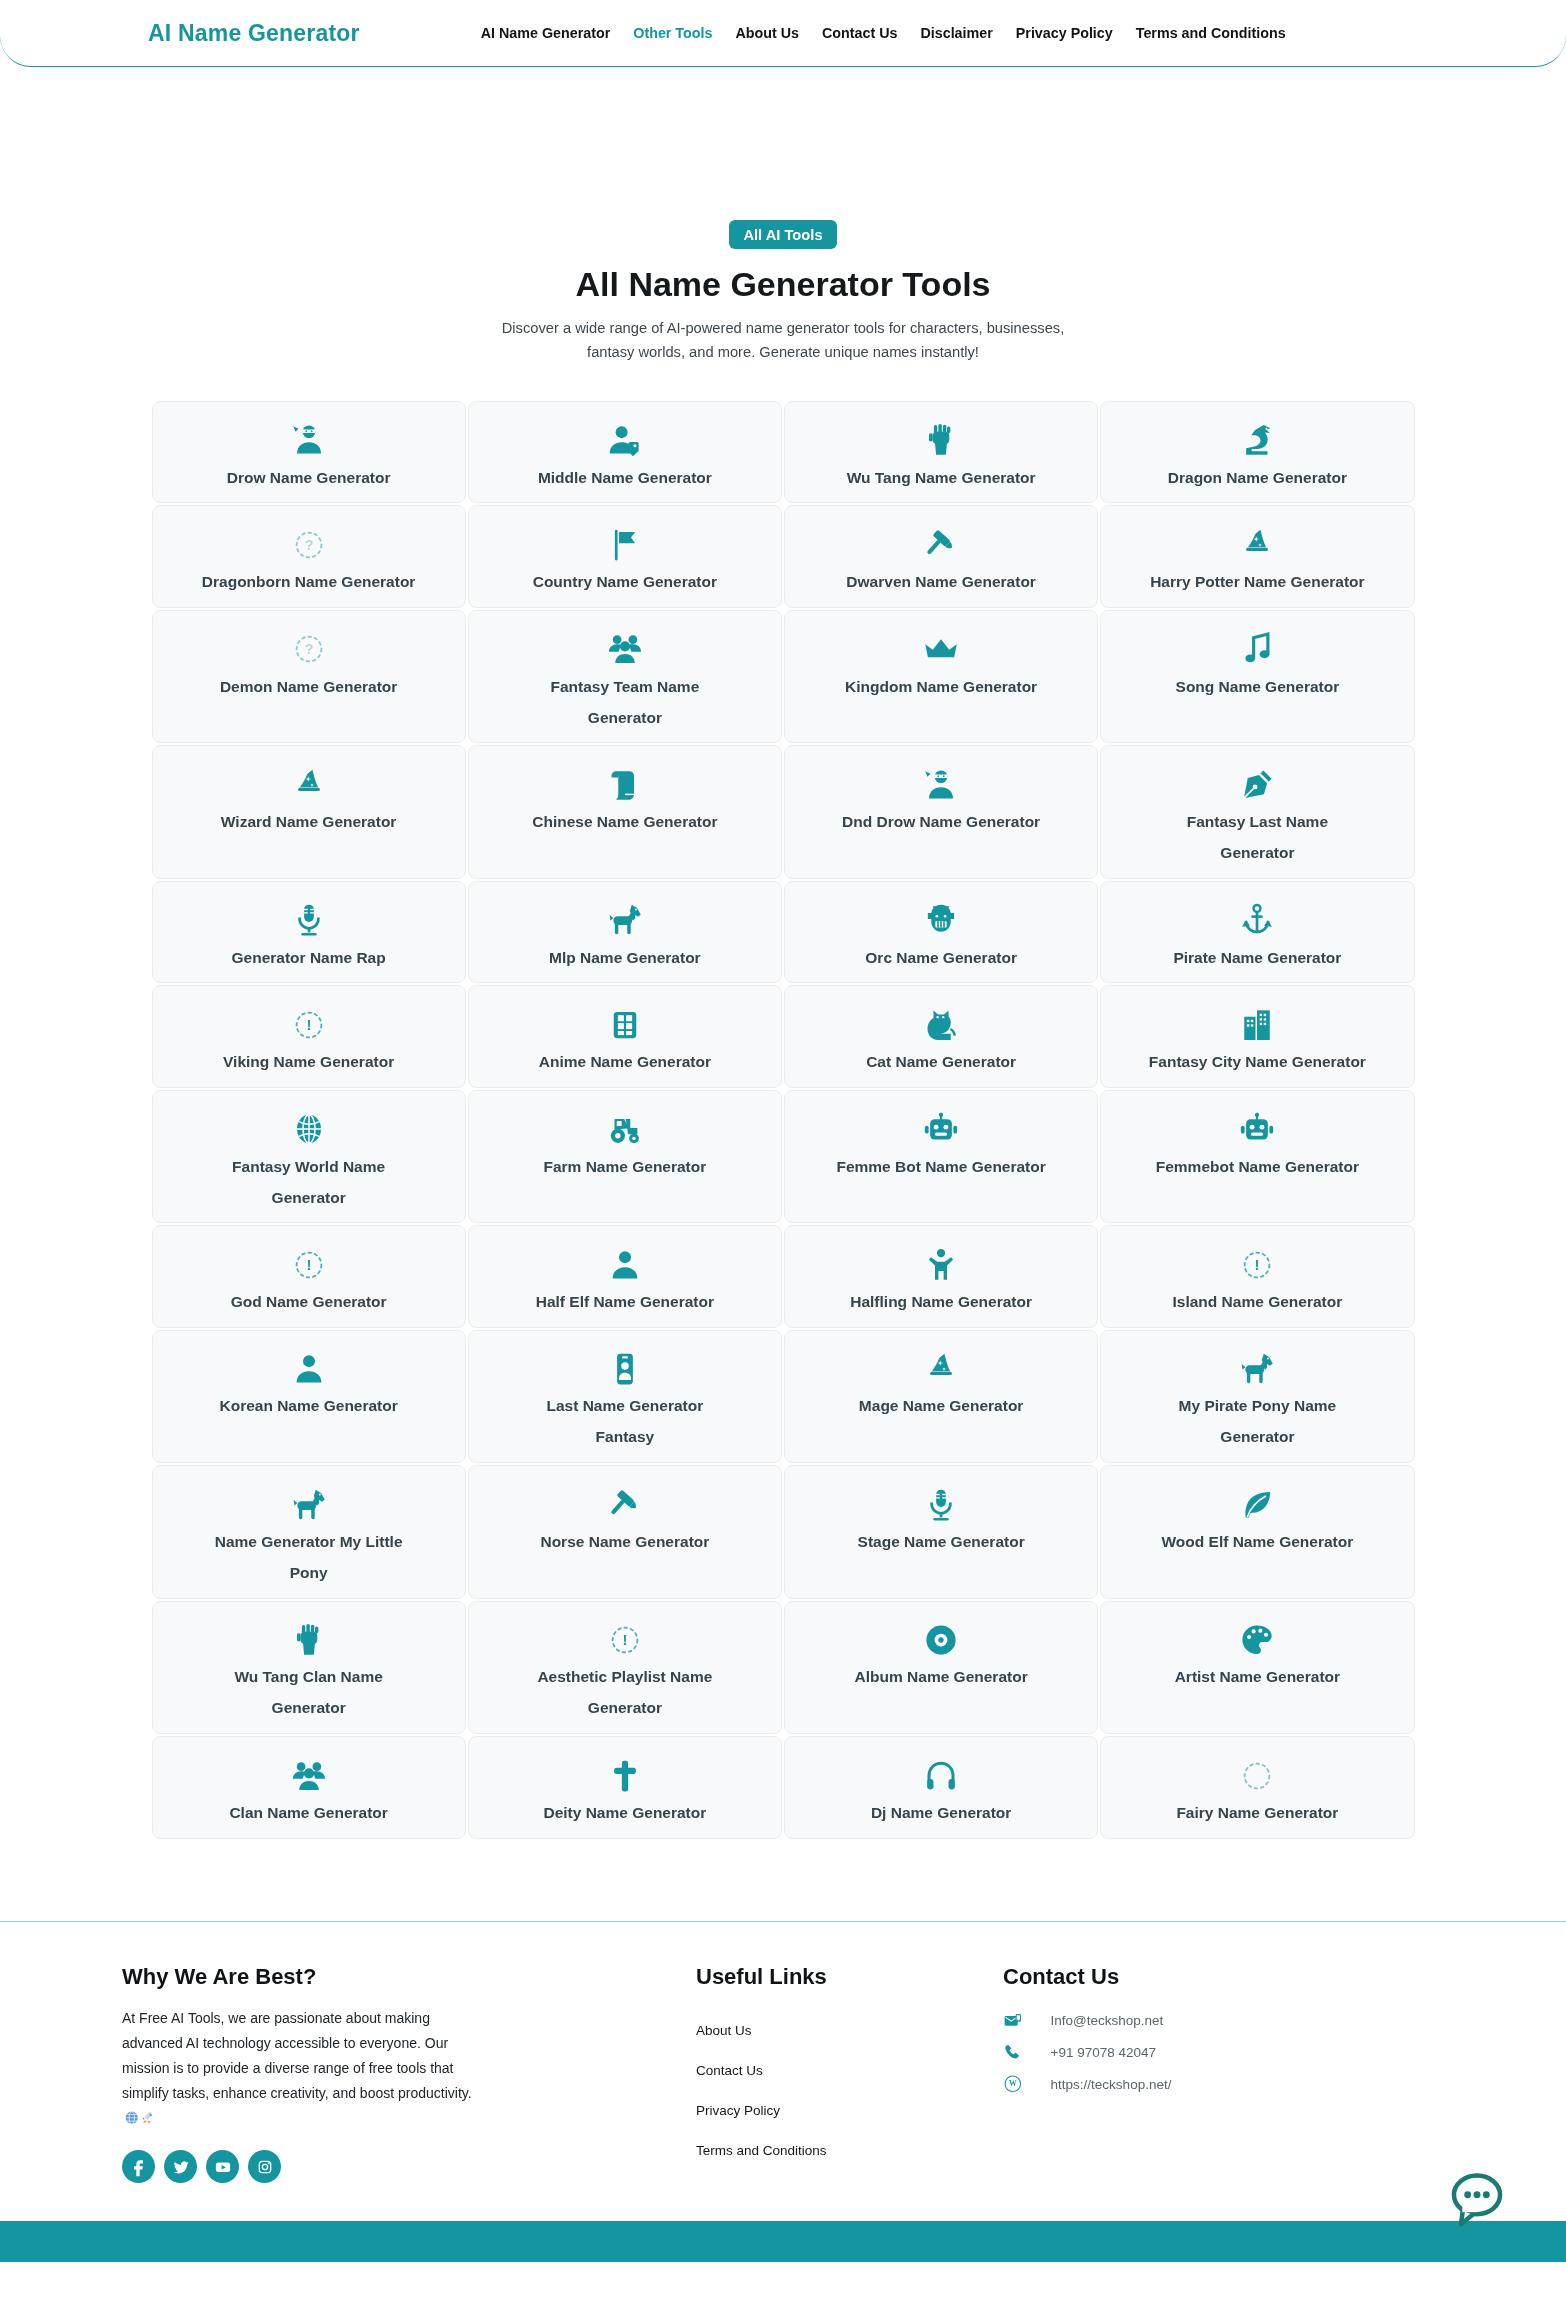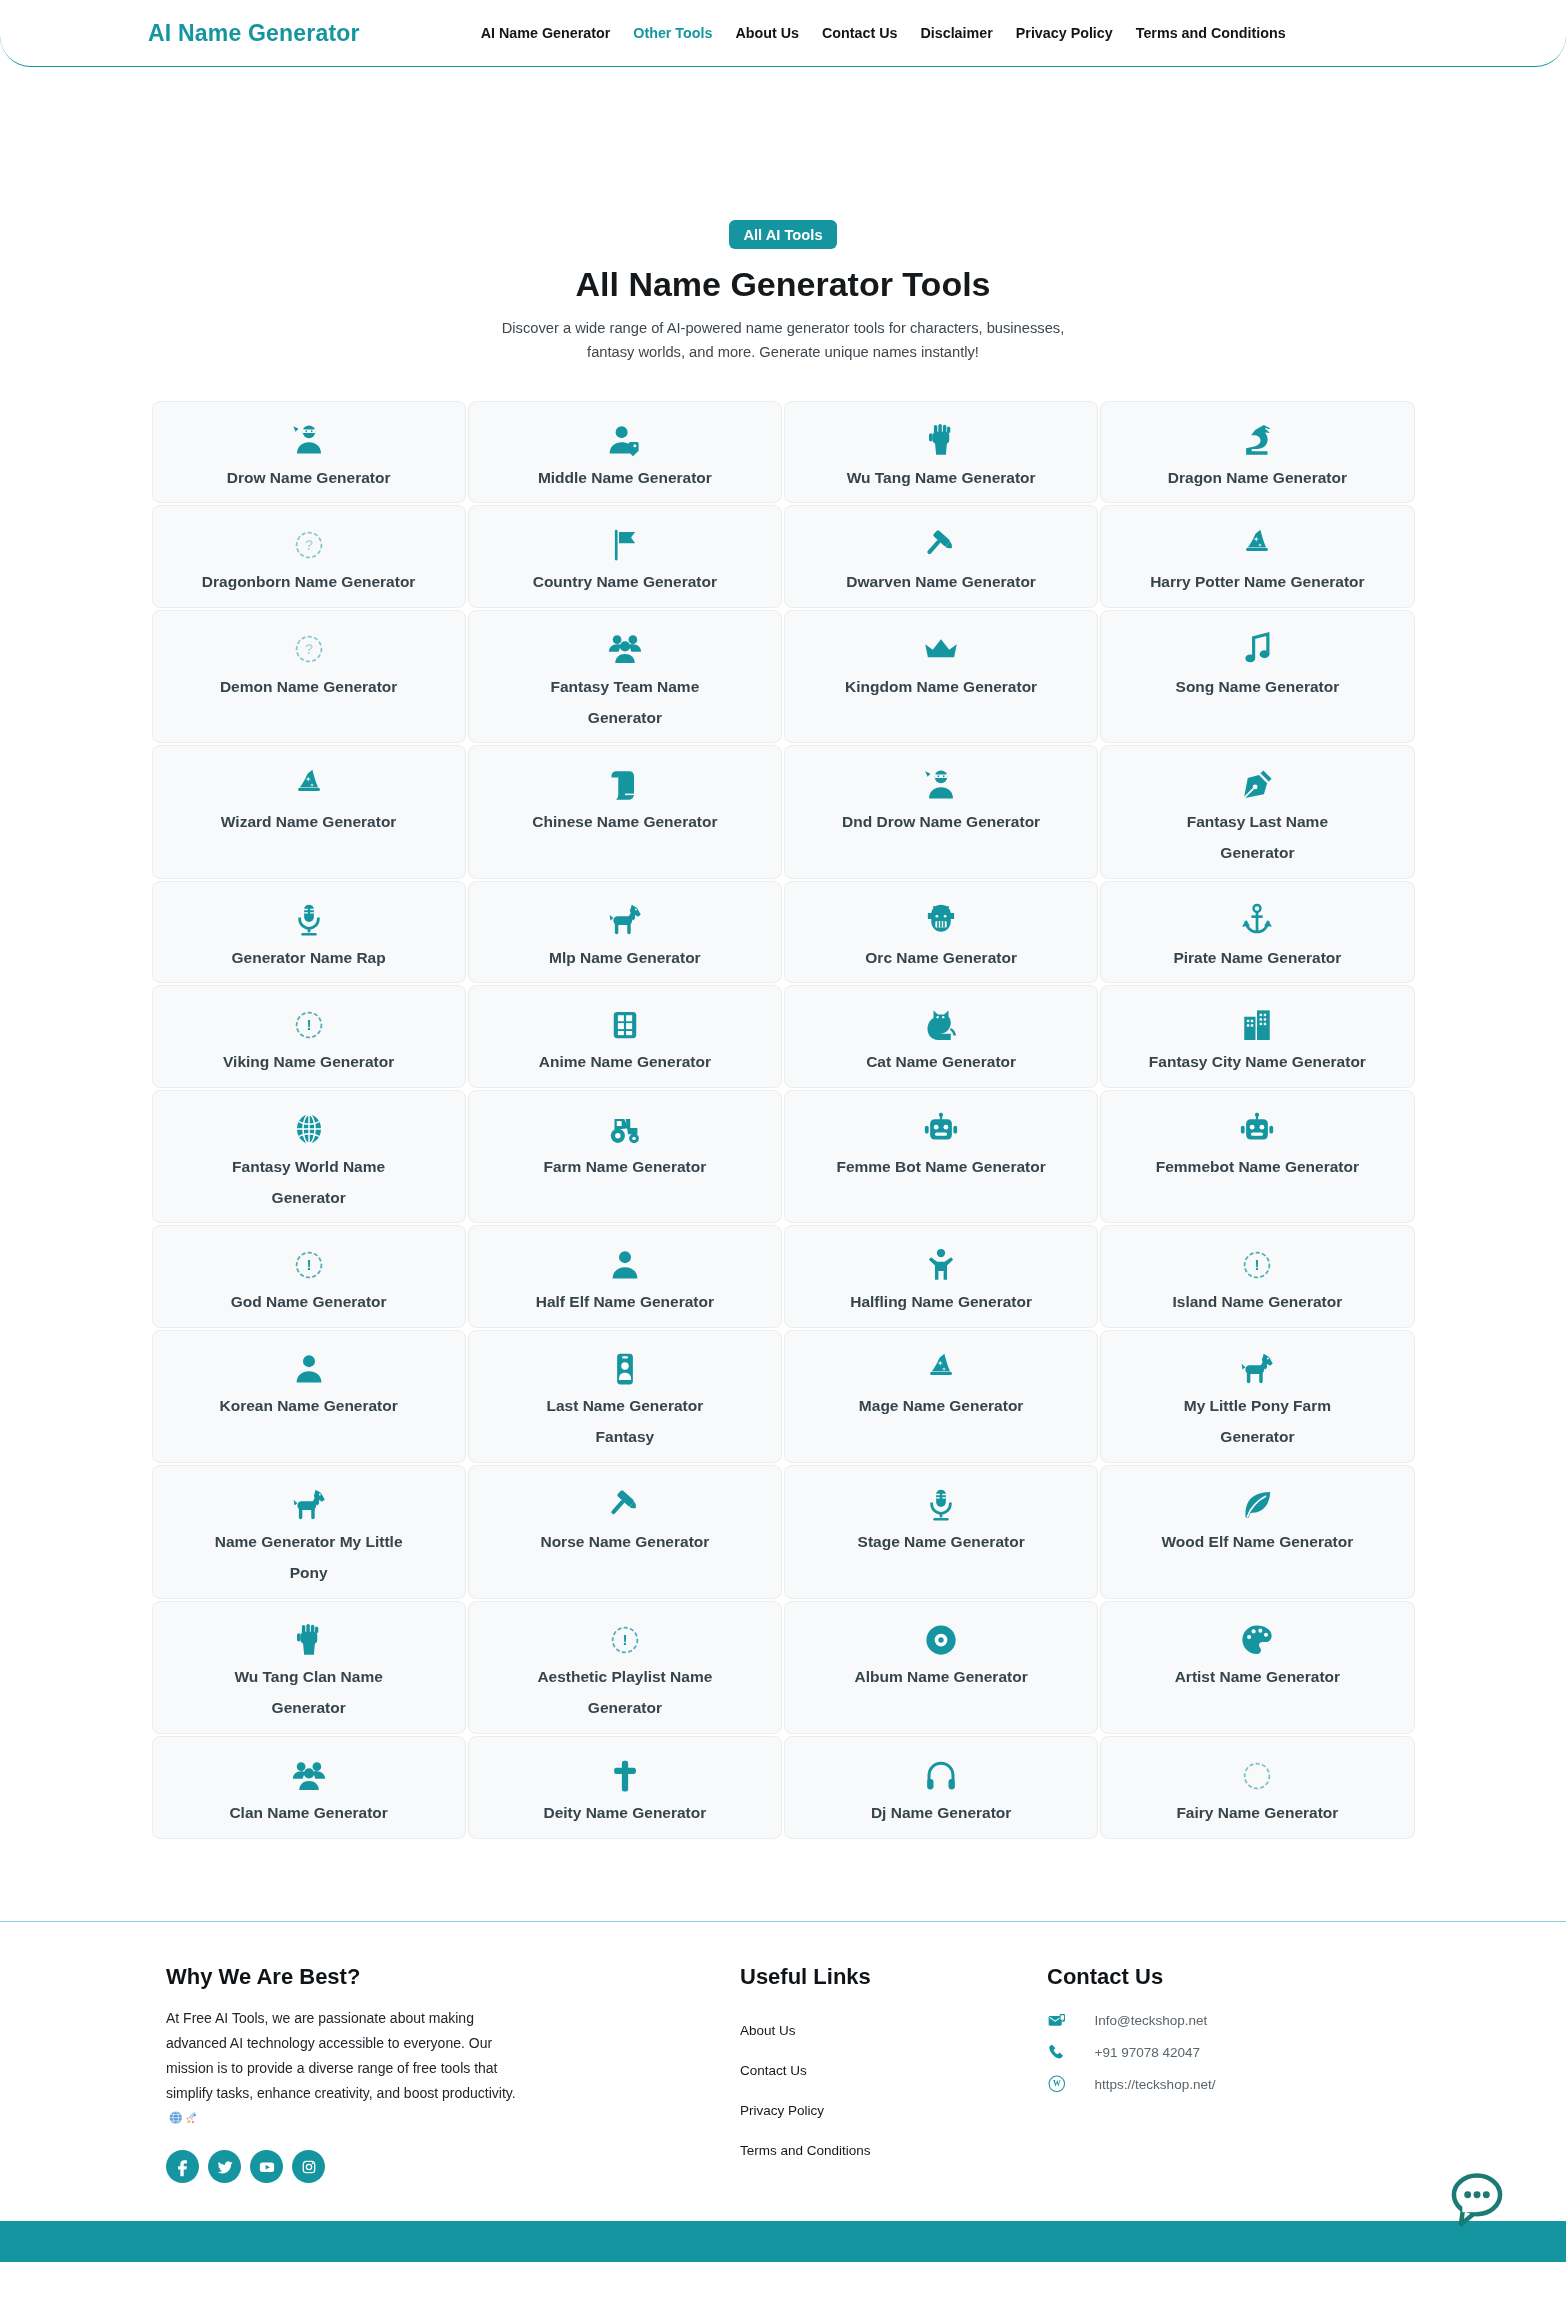--- a/index.html
+++ b/index.html
@@ -22,21 +22,21 @@
 
   
   .grid { width:1263px; margin:36px auto 0; display:grid; grid-template-columns:repeat(4,1fr); gap:2px; }
   .card { background:#f8f9fa; border:0.8px solid #ececec; border-radius:8.2px; text-align:center; padding:20.4px 14.7px 9.8px; display:block; }
   .card-icon { display:block; height:36px; }
   .card-icon svg { width:36px; height:36px; color:#15959f; }
   .card-label { display:block; margin:3.3px auto 0; font-size:15.5px; font-weight:600; color:#37444c; line-height:2; max-width:219px; }
 
   
   .divider { border:none; border-top:0.8px solid #8fd0d6; margin:82px 0 0; }
-  .footer { display:flex; padding:42px 112px 38px; }
+  .footer { display:flex; padding:42px 68px 38px; }
   .f-about { width:424px; margin-left:54px; }
   .f-heading { font-size:22px; font-weight:bold; color:#101417; margin:0 0 16.3px; }
   .f-about p { font-size:14px; line-height:1.78; color:#20262b; margin:0 0 19.6px; width:363px; }
   .inline-emoji svg { width:15.5px; height:15.5px; vertical-align:-2.4px; margin-left:1.6px; }
   .socials { display:flex; gap:9px; }
   .social { width:33px; height:33px; border-radius:50%; background:#15959f; display:flex; align-items:center; justify-content:center; color:#15959f; }
   .social svg { width:22px; height:22px; }
   .f-links { margin-left:150px; width:204px; }
   .f-links .f-heading { margin-bottom:33px; }
   .f-links a { display:block; font-size:13.5px; font-weight:500; color:#15191d; margin-bottom:25px; }
@@ -448,21 +448,21 @@
   <a class="card">
     <span class="card-icon"><svg viewBox="0 0 48 48" fill="currentColor" xmlns="http://www.w3.org/2000/svg">
           <path d="M30.5 11.5l2.5-8 7 4.5 5 8.5-3.5 3-4.5-2.5.5 4.5-2.5 3.5z"></path>
           <rect x="8.5" y="19" width="25" height="11.5" rx="5.5"></rect>
           <rect x="10.5" y="27" width="4.6" height="16" rx="2.3"></rect>
           <rect x="27" y="27" width="4.6" height="16" rx="2.3"></rect>
           <path d="M28 20.5l5-8 5.5 3-4 8.5z"></path>
           <path d="M8.5 21.5L3.5 17l1 7.5z"></path>
           <circle cx="38.5" cy="10" r="1.2" fill="#fff"></circle>
         </svg></span>
-    <span class="card-label">My Little Pony Farm Generator</span>
+    <span class="card-label">My Pirate Pony Name Generator</span>
   </a>
 
   <a class="card">
     <span class="card-icon"><svg viewBox="0 0 48 48" fill="currentColor" xmlns="http://www.w3.org/2000/svg">
           <path d="M30.5 11.5l2.5-8 7 4.5 5 8.5-3.5 3-4.5-2.5.5 4.5-2.5 3.5z"></path>
           <rect x="8.5" y="19" width="25" height="11.5" rx="5.5"></rect>
           <rect x="10.5" y="27" width="4.6" height="16" rx="2.3"></rect>
           <rect x="27" y="27" width="4.6" height="16" rx="2.3"></rect>
           <path d="M28 20.5l5-8 5.5 3-4 8.5z"></path>
           <path d="M8.5 21.5L3.5 17l1 7.5z"></path>

